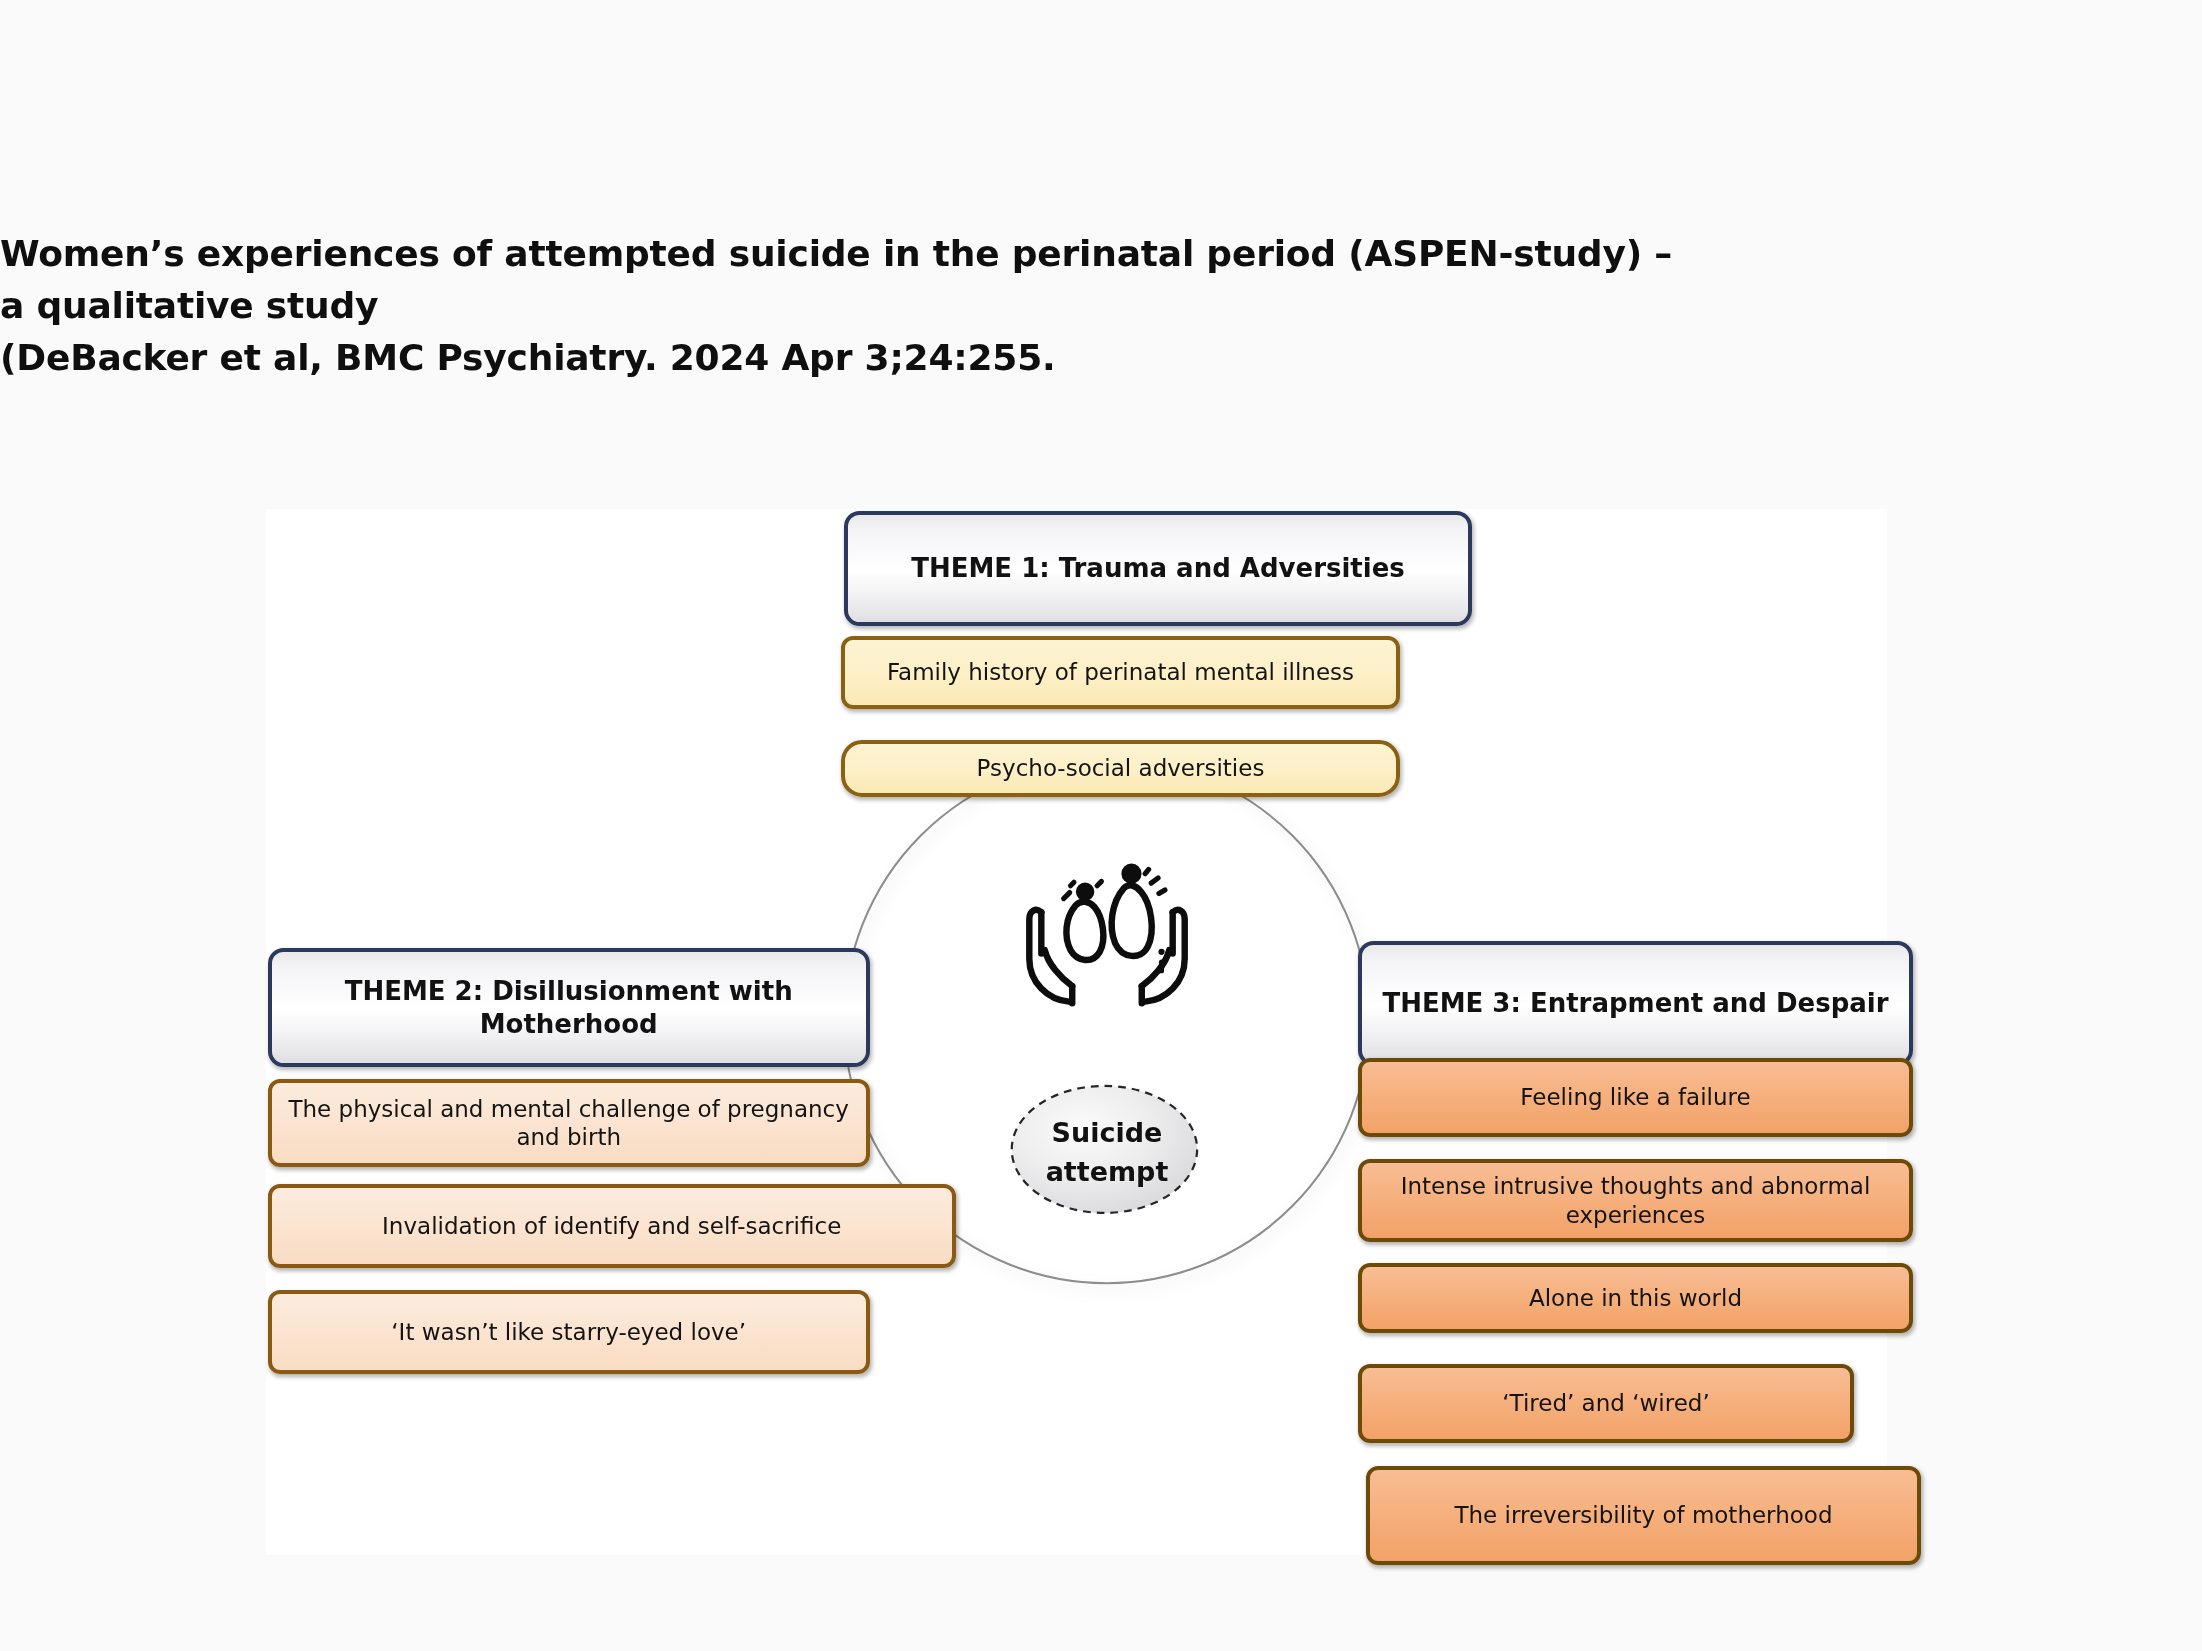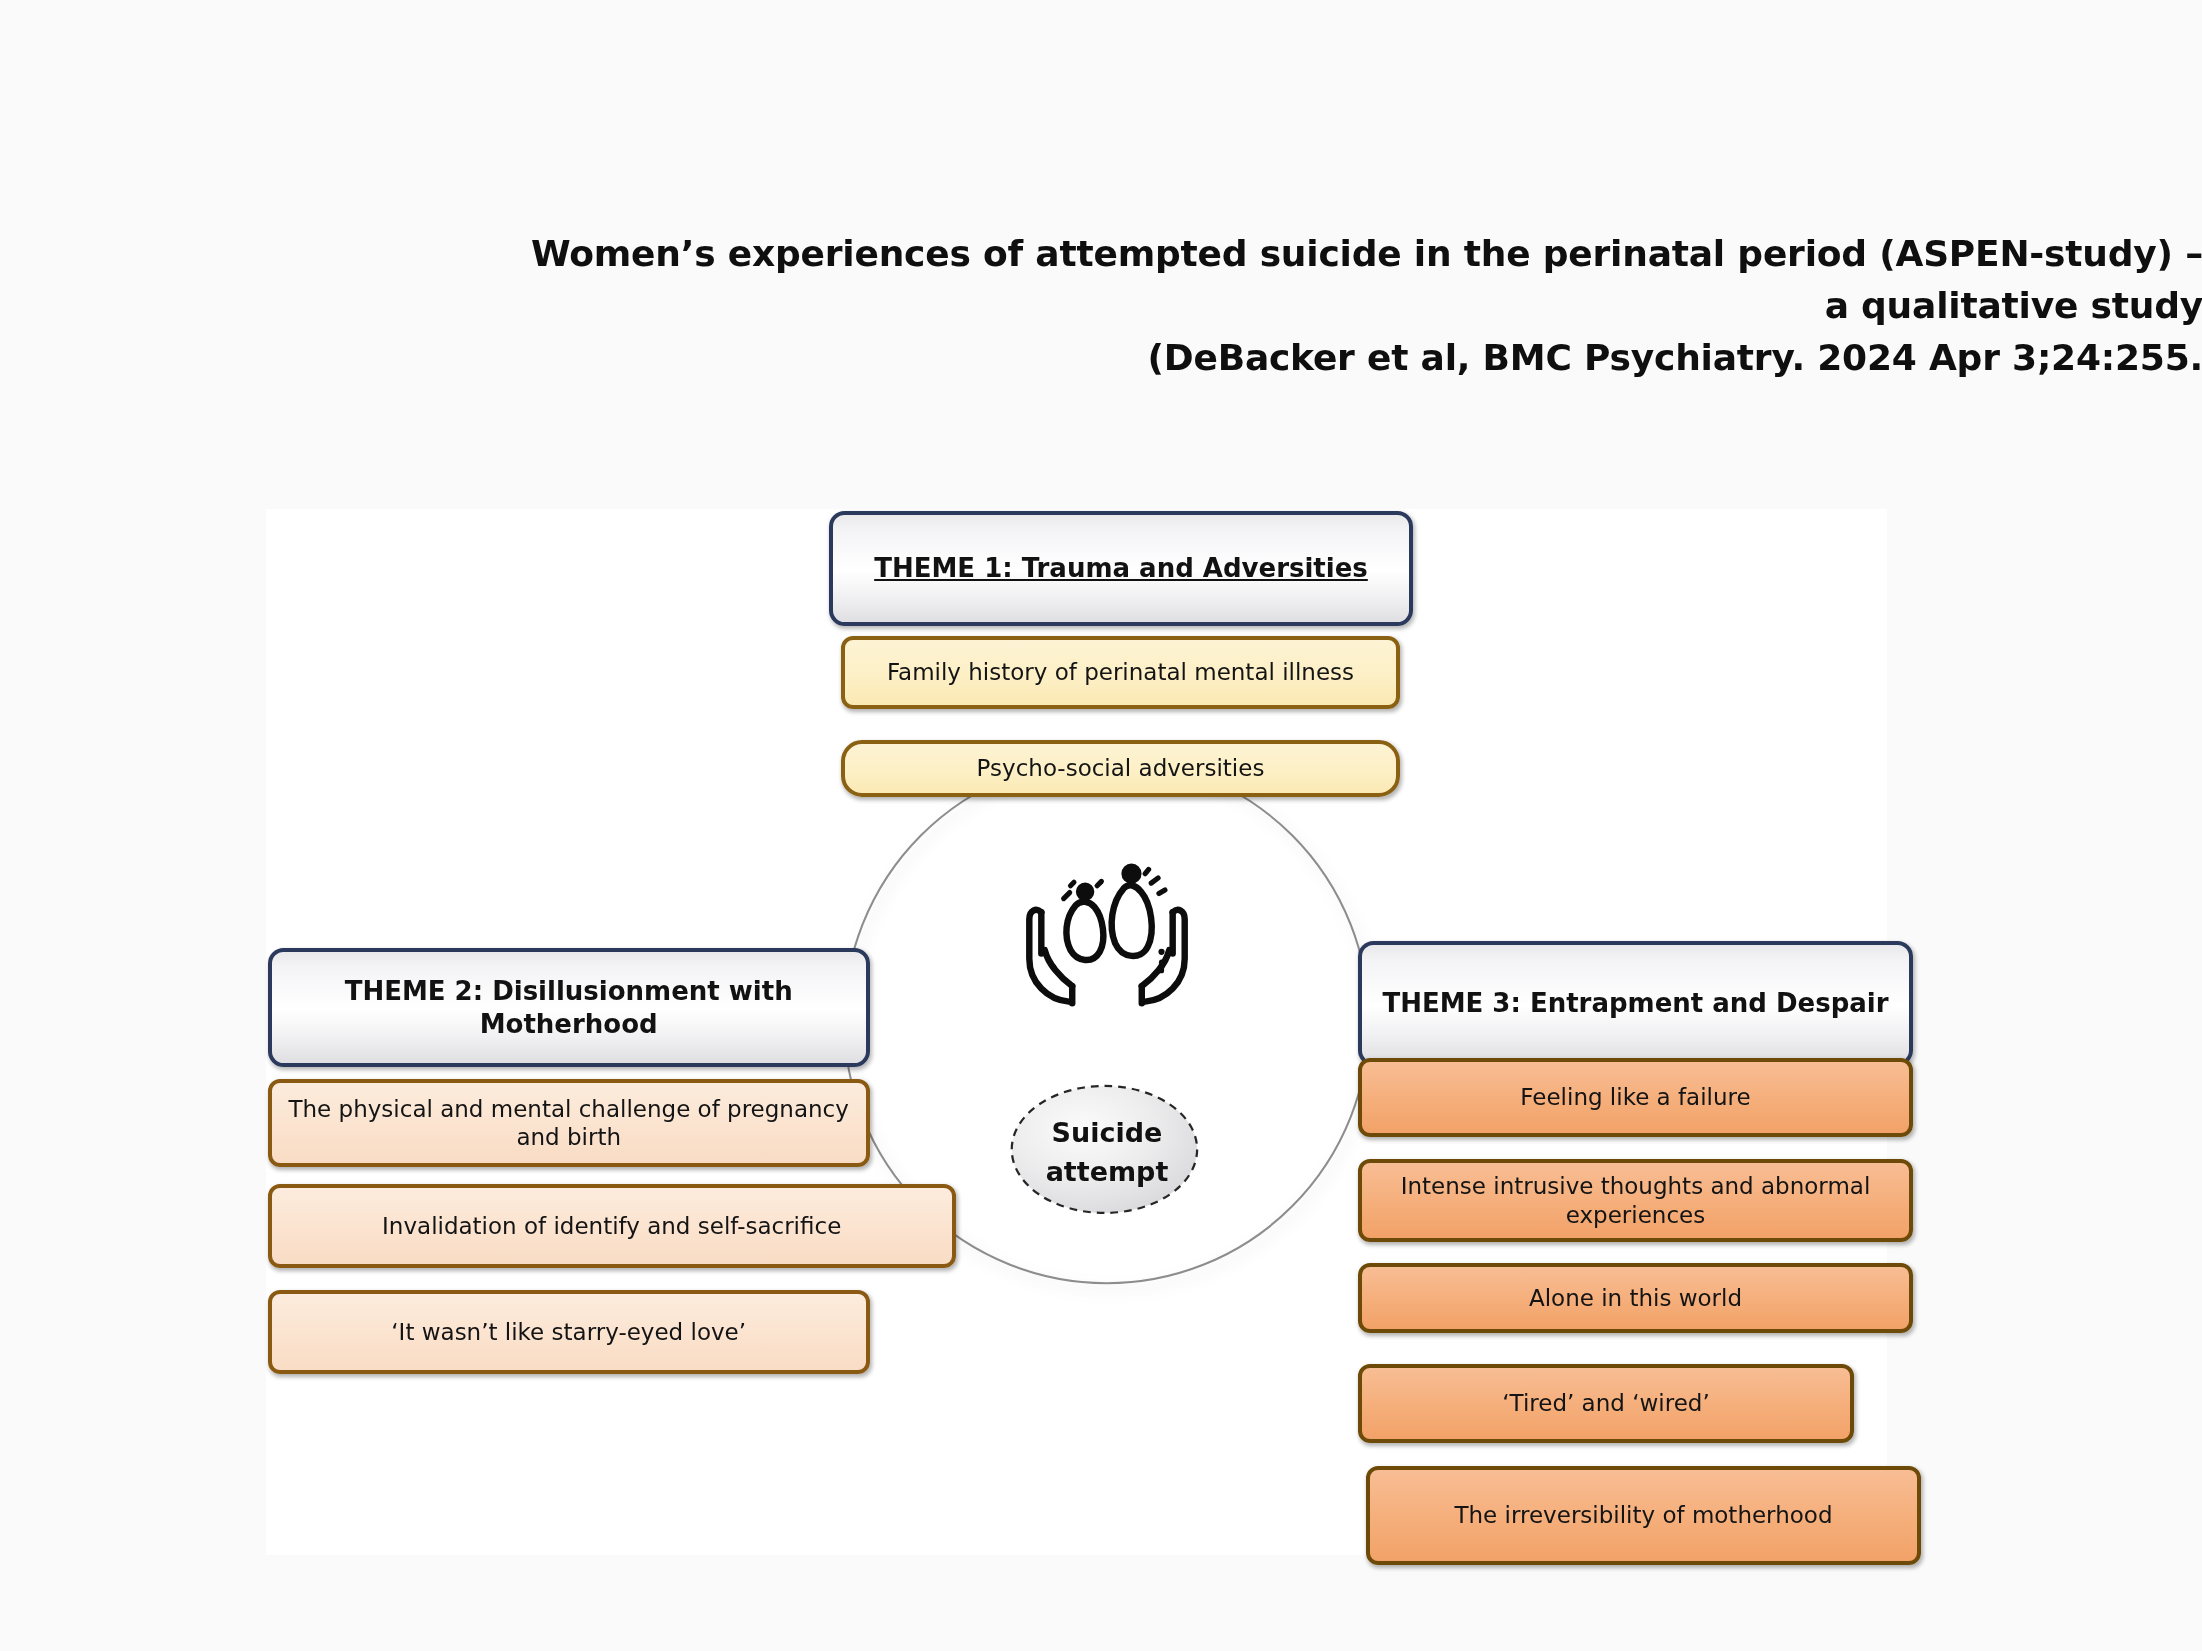--- a/index.html
+++ b/index.html
@@ -14,21 +14,21 @@
     overflow: hidden;
     position: relative;
   }
 
   
   #title-block {
     position: absolute;
     left: 0;
     top: 228px;
     width: 2203px;
-    text-align: right;
+    text-align: left;
     font-family: "DejaVu Sans", sans-serif;
     font-weight: bold;
     font-size: 36px;
     line-height: 1.45;
     color: #0f0f0f;
     letter-spacing: -0.2px;
   }
   #title-block .tline { display: block; }
 
   
@@ -210,21 +210,21 @@
   <div id="suicide-ellipse" style="left:738px; top:570px; width:206px; height:146px;">
     <svg viewBox="0 0 240 170" width="206" height="146" xmlns="http://www.w3.org/2000/svg">
       <ellipse cx="117" cy="82" rx="108" ry="74" fill="url(#ellipseGrad)" stroke="#262626" stroke-width="2.6" stroke-dasharray="9 7"></ellipse>
     </svg>
     <div id="suicide-ellipse-label">
       <span>Suicide</span>
       <span>attempt</span>
     </div>
   </div>
 
-  <div class="theme-header" style="left:563px; top:1.7px; width:584px; height:115px;text-decoration:underline;">
+  <div class="theme-header" style="left:578px; top:1.7px; width:628px; height:115px;">
     <span>THEME 1: Trauma and Adversities</span>
   </div>
 
   <div class="sub-box sub-yellow" style="left:575px; top:127px; width:559px; height:73px;">
     <span>Family history of perinatal mental illness</span>
   </div>
 
   <div class="sub-box sub-yellow" style="left:575px; top:231px; width:559px; height:57px;border-radius:21px;">
     <span>Psycho-social adversities</span>
   </div>

